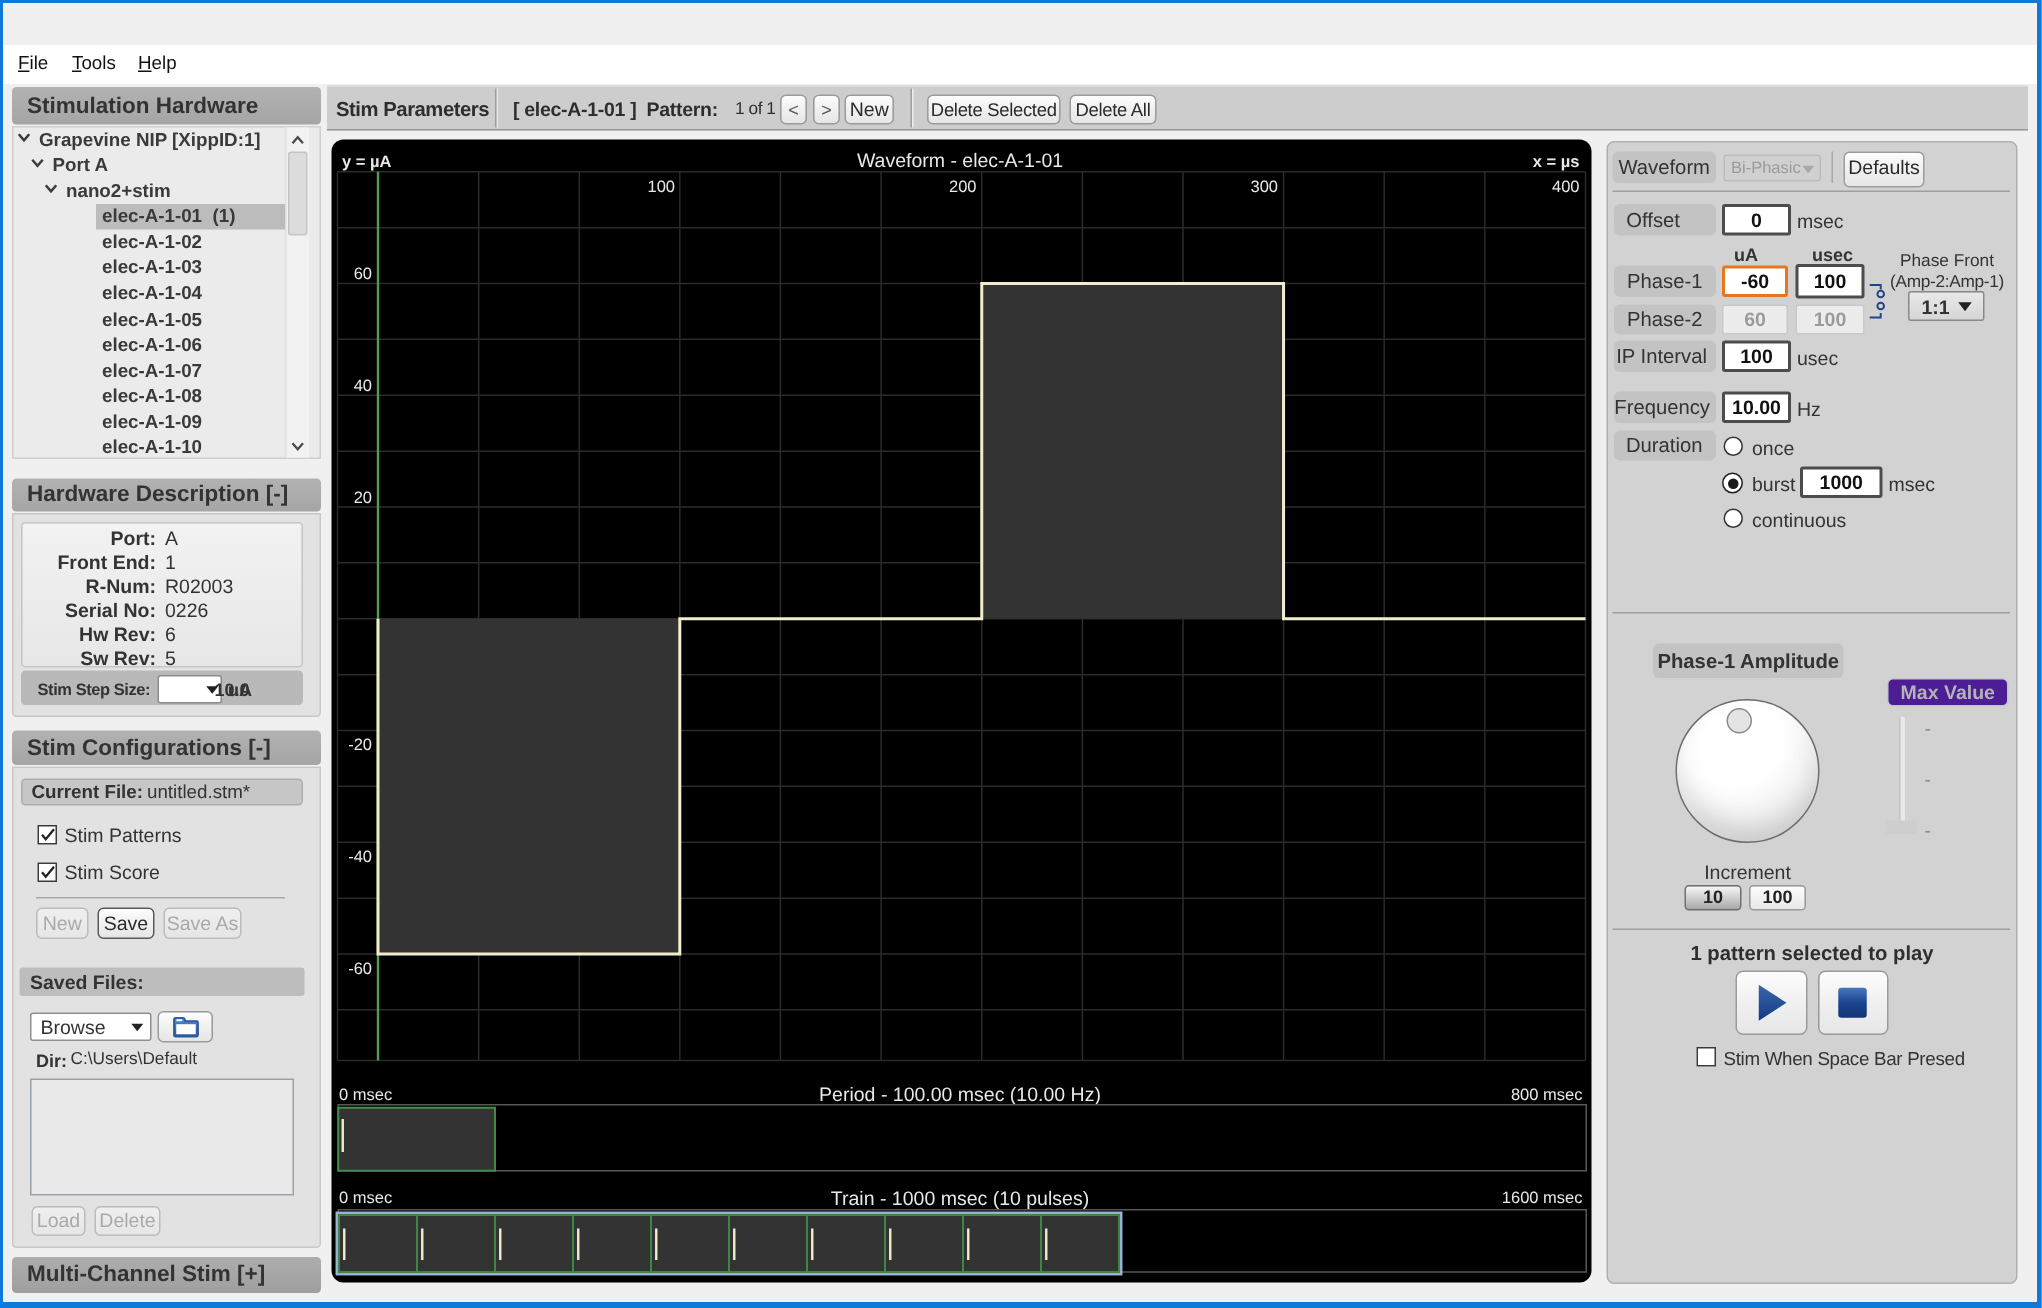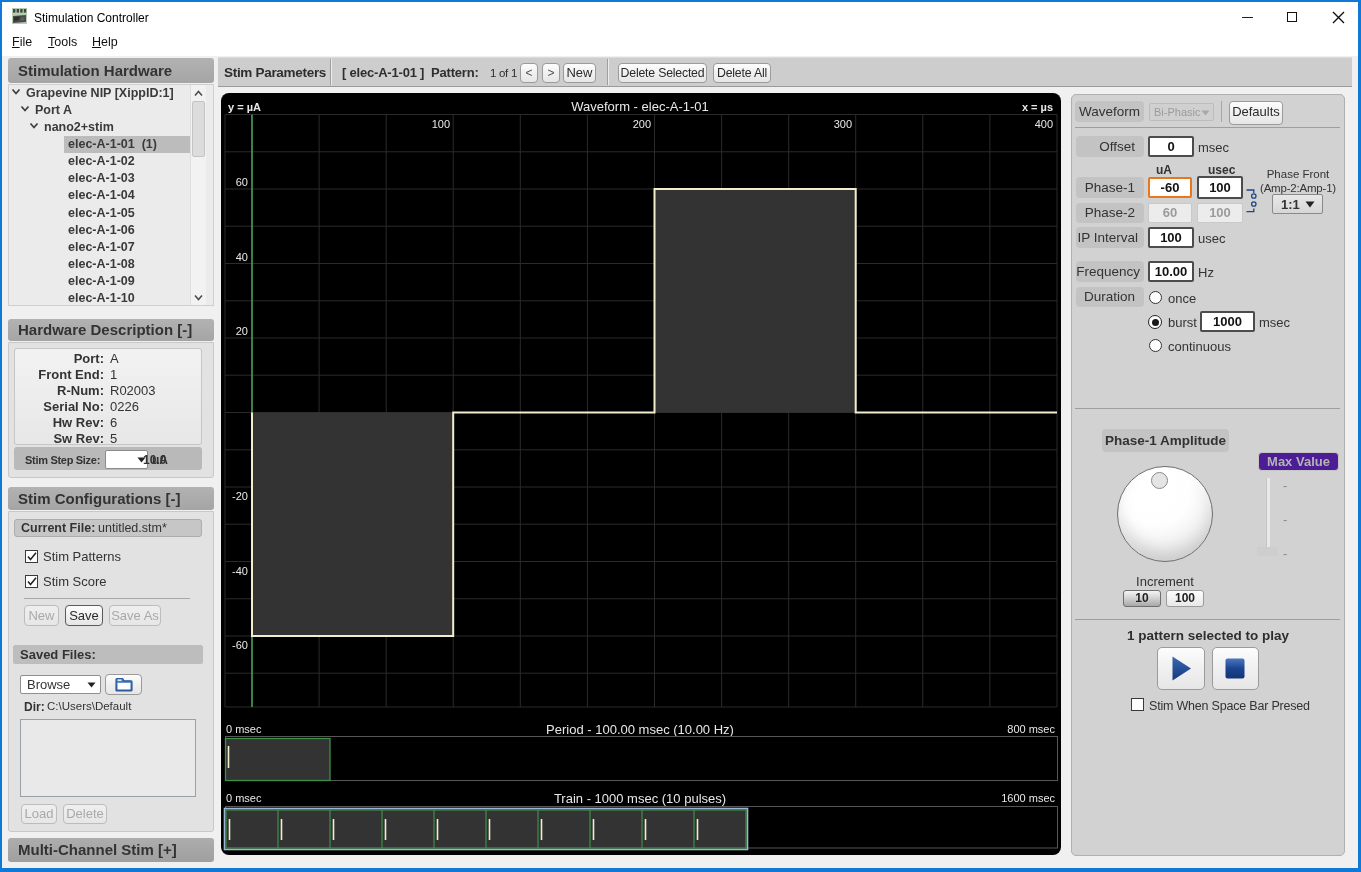--- a/index.html
+++ b/index.html
@@ -20,38 +20,20 @@
 .ck{position:absolute;width:13px;height:13px;background:#fff;border:1px solid #3a3a3a;box-sizing:border-box;}
 .sep-h{position:absolute;height:1px;background:#9e9e9e;}
 .sep-v{position:absolute;width:1px;background:#9e9e9e;}
 .treerow{position:absolute;font-size:12.5px;font-weight:bold;color:#3a3a3a;white-space:nowrap;}
 </style>
 </head>
 <body>
 <div id="win">
 <div id="winborder"></div>
 
-<div id="titlebar">
- <svg class="abs" style="left:10px;top:6px" width="15" height="16" viewBox="0 0 15 16">
-  <rect x="0" y="0" width="15" height="16" fill="#b6ccb4"></rect>
-  <rect x="1" y="1" width="2.4" height="3.6" fill="#3c4a3c"></rect>
-        <rect x="4.6" y="1" width="2.4" height="3.6" fill="#3c4a3c"></rect>
-        <rect x="8.2" y="1" width="2.4" height="3.6" fill="#3c4a3c"></rect>
-        <rect x="11.8" y="1" width="2.4" height="3.6" fill="#3c4a3c"></rect>
-  <path d="M1 8 L14 7 L14 14 L1 15 Z" fill="#4a4a4a"></path>
-  <path d="M2 9 L8 8.6 L7 12 L2 13 Z" fill="#2e2e2e"></path>
-  <path d="M8.5 9.5 L12.5 9.3 L12.3 12.3 L8.3 12.6 Z" fill="#5d5d5d"></path>
- </svg>
- <div class="abs" style="left:32px;top:9px;font-size:12px;color:#000;">Stimulation Controller</div>
- <div class="abs" style="left:1240px;top:15px;width:10.5px;height:1.4px;background:#222;"></div>
- <div class="abs" style="left:1285px;top:10px;width:10px;height:10px;border:1.4px solid #111;box-sizing:border-box;"></div>
- <svg class="abs" style="left:1330px;top:9px" width="13" height="13" viewBox="0 0 13 13">
-        <path d="M1 1 L12 12 M12 1 L1 12" stroke="#111" stroke-width="1.4"></path>
-      </svg>
-</div>
 
 <div id="menubar">
  <div class="mitem" style="left:10px;"><u>F</u>ile</div>
  <div class="mitem" style="left:46px;"><u>T</u>ools</div>
  <div class="mitem" style="left:90px;"><u>H</u>elp</div>
 </div>
 
 <div id="leftcol">
  <div class="hdrchip" style="left:8px;top:58px;width:206px;height:25px;line-height:25px;">Stimulation Hardware</div>
 
@@ -271,21 +253,21 @@
  <div class="abs" style="left:1071px;top:94px;width:274px;height:762px;background:#d2d2d2;border:1px solid #b0b0b0;border-radius:5px;box-sizing:border-box;"></div>
  <div class="chip" style="left:1075px;top:101px;width:69px;height:21px;line-height:21px;text-align:center;">Waveform</div>
  <div class="abs" style="left:1149px;top:103px;width:65px;height:18px;background:#d0d0d0;border:1px solid #bcbcbc;border-radius:2px;box-sizing:border-box;"></div>
  <div class="abs" style="left:1154px;top:106px;font-size:11px;color:#9b9b9b;">Bi-Phasic</div>
  <svg class="abs" style="left:1201px;top:110px" width="9" height="6" viewBox="0 0 9 6">
         <path d="M0.5 0.5 L8.5 0.5 L4.5 5.5 Z" fill="#a8a8a8"></path>
       </svg>
  <div class="sep-v" style="left:1221px;top:101px;height:21px;background:#a8a8a8;"></div>
  <div class="btn" style="left:1229px;top:101px;width:54px;height:24px;font-size:13px;line-height:19px;">Defaults</div>
  <div class="sep-h" style="left:1075px;top:127px;width:265px;"></div>
- <div class="chip" style="left:1076px;top:136px;width:68px;height:21px;line-height:21px;text-align:right;padding-right:9px;">Offset</div>
+ <div class="chip" style="left:1076px;top:136px;width:68px;height:21px;line-height:21px;text-align:right;padding-right:24px;">Offset</div>
  <div class="inp" style="left:1148px;top:136px;width:46px;height:21px;line-height:17px;">0</div>
  <div class="lbl" style="left:1198px;top:140px;">msec</div>
  <div class="lbl" style="left:1156px;top:163px;font-weight:bold;font-size:12px;">uA</div>
  <div class="lbl" style="left:1208px;top:163px;font-weight:bold;font-size:12px;">usec</div>
  <div class="chip" style="left:1076px;top:177px;width:68px;height:21px;line-height:21px;text-align:right;padding-right:9px;">Phase-1</div>
  <div class="inp" style="left:1148px;top:177px;width:44px;height:21px;line-height:17px;border:2px solid #e8761e;">-60</div>
  <div class="inp" style="left:1197px;top:176px;width:46px;height:23px;line-height:19px;">100</div>
  <div class="chip" style="left:1076px;top:203px;width:68px;height:20px;line-height:20px;text-align:right;padding-right:9px;">Phase-2</div>
  <div class="inp dis" style="left:1148px;top:203px;width:44px;height:20px;line-height:18px;">60</div>
  <div class="inp dis" style="left:1197px;top:203px;width:46px;height:20px;line-height:18px;">100</div>

